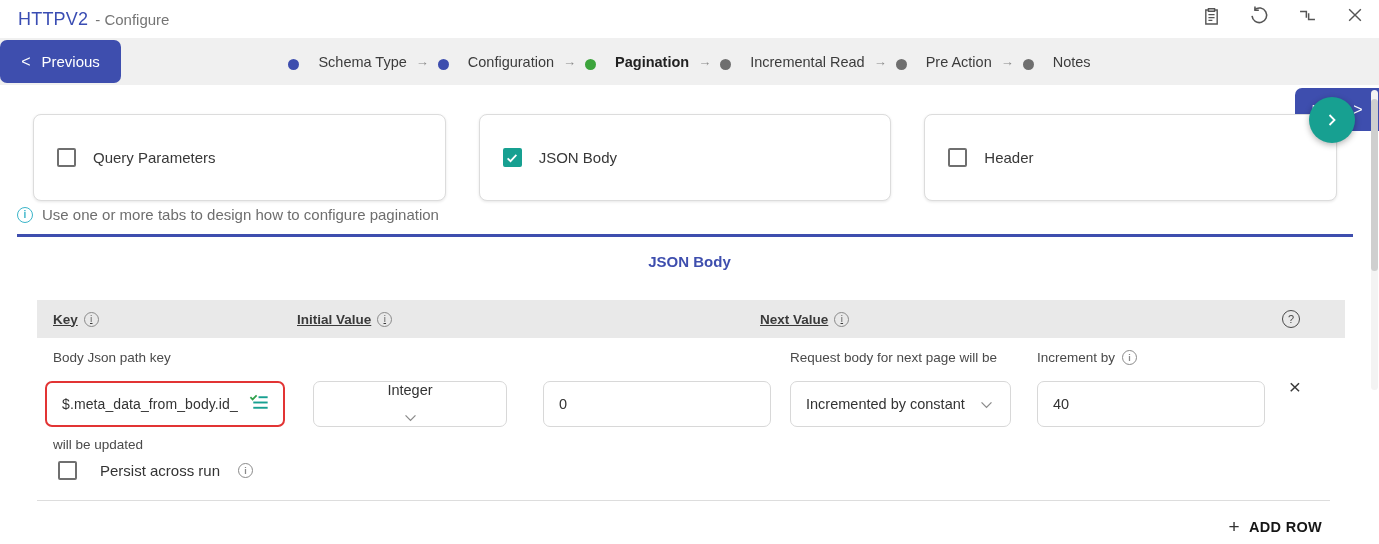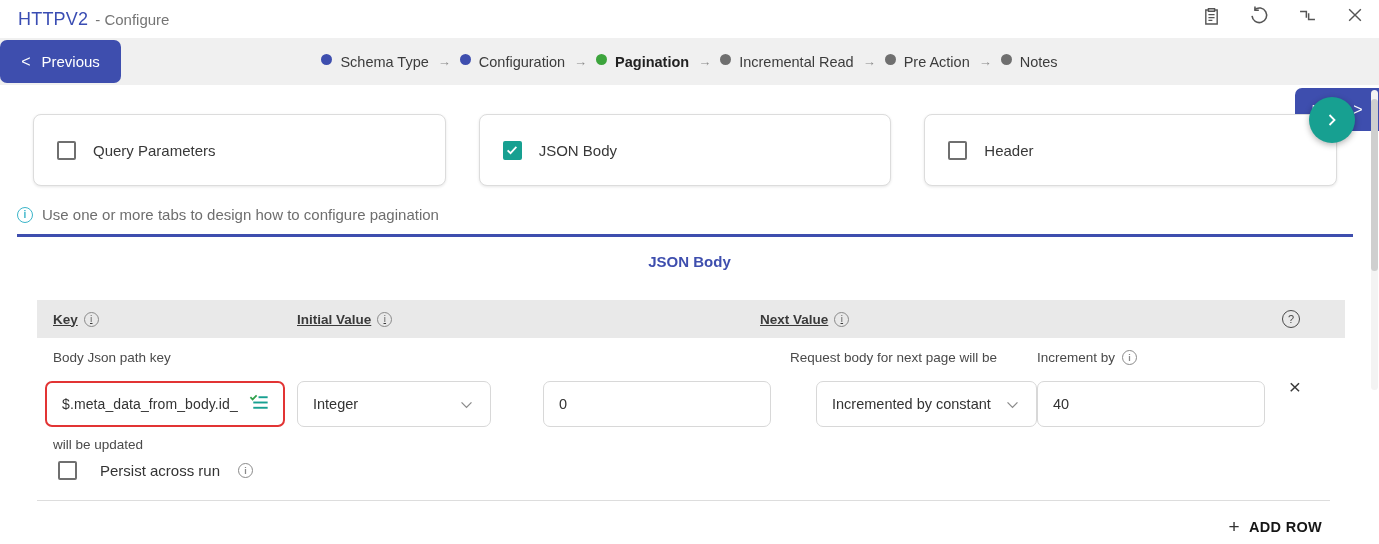--- a/index.html
+++ b/index.html
@@ -13,31 +13,31 @@
   .titlebar-icons { position:absolute; right:12px; top:3px; display:flex; gap:24px; align-items:center; }
   .tb-icon { width:24px; height:24px; display:flex; align-items:center; justify-content:center; cursor:pointer; }
 
   
   .navbar { position:absolute; top:38px; left:0; right:0; height:47px; background:#f0f0f0; display:flex; align-items:center; justify-content:center; }
   .btn { background:#3e4eae; color:#fff; font-size:15px; display:flex; align-items:center; justify-content:center; gap:11px; cursor:pointer; }
   .btn-prev { position:absolute; left:0; top:2px; height:43px; width:121px; border-radius:7px; }
   .btn-next { position:absolute; right:0; top:2px; height:43px; width:84px; border-radius:7px 0 0 7px;margin-top:48px; }
   .btn .chev { font-size:16px; }
   .steps { display:flex; align-items:center; font-size:14.5px; color:#3c3c3c; }
-  .step { display:flex; align-items:flex-start; gap:8px; }
+  .step { display:flex; align-items:flex-end; gap:19px; }
   .dot { width:11px; height:11px; border-radius:50%; }
   .dot.done { background:#3e4eae; }
   .dot.active { background:#3ca43c; }
   .dot.pending { background:#6f6f6f; }
   .step.active .step-label { font-weight:bold; color:#222; }
   .step-arrow { color:#8a8a8a; margin:0 9px; font-size:13px; }
 
   
   .cards { position:absolute; top:114px; left:33px; width:1304px; display:flex; gap:33px; }
-  .card { flex:1; height:72px; background:#fff; border:1px solid #dcdcdc; border-radius:8px;
+  .card { flex:1; height:87px; background:#fff; border:1px solid #dcdcdc; border-radius:8px;
           box-shadow:0 1px 3px rgba(0,0,0,.10); display:flex; align-items:center; padding-left:23px; gap:17px;
           font-size:15px; color:#383838; cursor:pointer; }
   .checkbox { width:19px; height:19px; border:2px solid #6f6f6f; border-radius:2px; background:#fff; flex:0 0 auto;
               display:flex; align-items:center; justify-content:center; }
   .checkbox.checked { background:#17a091; border-color:#17a091; }
 
   .fab { position:absolute; right:24px; top:97px; width:46px; height:46px; border-radius:50%; background:#17a091;
          box-shadow:0 2px 6px rgba(0,0,0,.3); display:flex; align-items:center; justify-content:center; cursor:pointer; }
 
   
@@ -214,32 +214,32 @@
       <span>
         <svg width="23" height="23" viewBox="0 0 24 24">
             <path d="M2.5 6.5l2.3 2.3L9 4.6" fill="none" stroke="#2fa04a" stroke-width="1.8"></path>
             <path d="M11 6.5h9.5" stroke="#17a091" stroke-width="2" fill="none"></path>
             <path d="M5.5 12h15" stroke="#17a091" stroke-width="2" fill="none"></path>
             <path d="M5.5 17.5h15" stroke="#17a091" stroke-width="2" fill="none"></path>
           </svg>
       </span>
     </div>
 
-    <div class="field dropdown" style="left:260px; width:194px;">
+    <div class="field dropdown" style="left:276px; width:194px;flex-direction:column;">
       <span>Integer</span>
       <svg width="17" height="17" viewBox="0 0 24 24">
           <path d="M5 9l7 7 7-7" fill="none" stroke="#8a8a8a" stroke-width="1.8"></path>
         </svg>
     </div>
 
     <div class="field" style="left:506px; width:228px;">
       <span>0</span>
     </div>
 
-    <div class="field dropdown" style="left:753px; width:221px;margin-left:26px;">
+    <div class="field dropdown" style="left:753px; width:221px;">
       <span>Incremented by constant</span>
       <svg width="17" height="17" viewBox="0 0 24 24">
           <path d="M5 9l7 7 7-7" fill="none" stroke="#8a8a8a" stroke-width="1.8"></path>
         </svg>
     </div>
 
     <div class="field" style="left:1000px; width:228px;">
       <span>40</span>
     </div>
 

